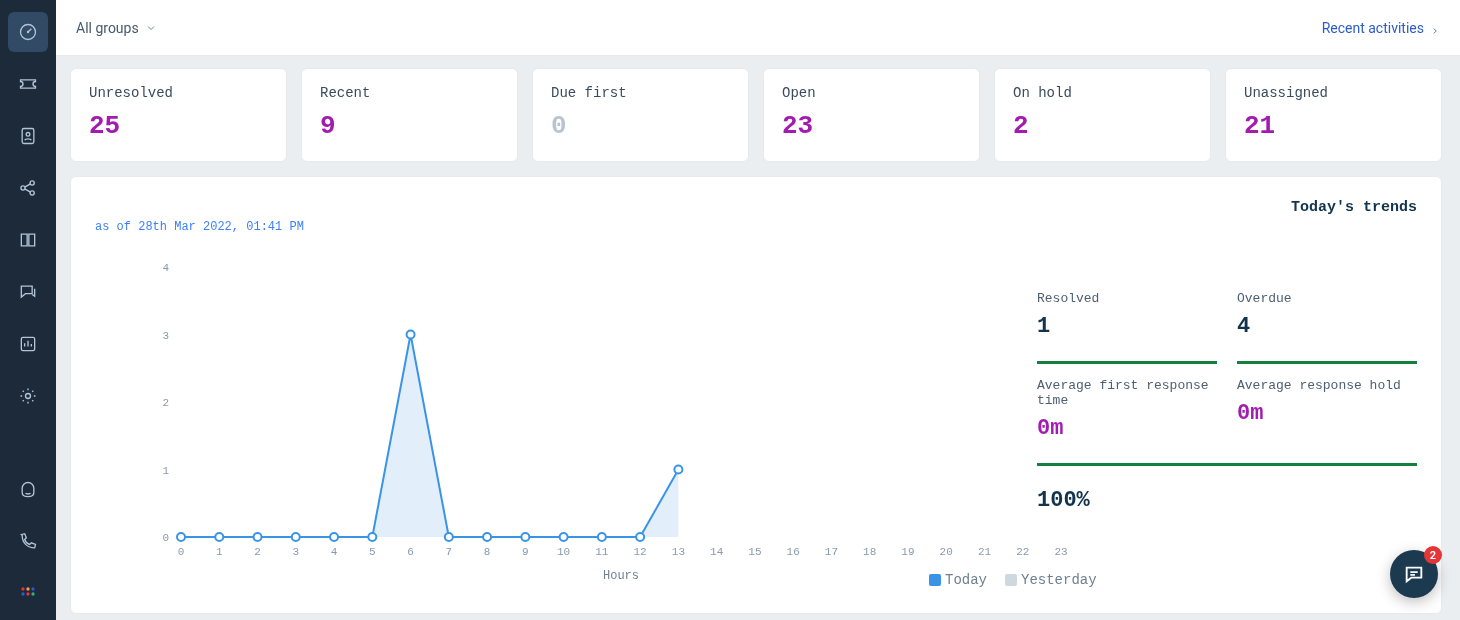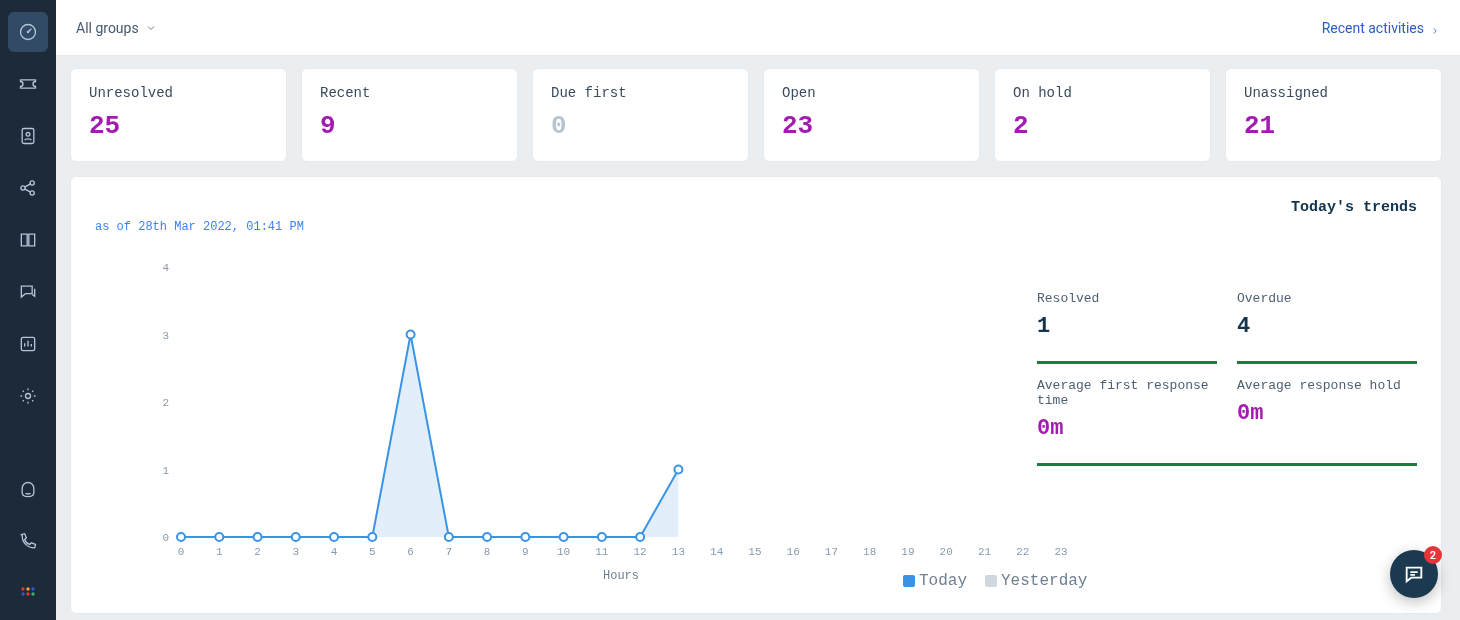--- a/index.html
+++ b/index.html
@@ -33,21 +33,21 @@
   
   .trends { margin-top:14px; background:#fff; border:1px solid #e6eaed; border-radius:6px; height:438px; position:relative; }
   .trends-head { padding:22px 24px 6px; }
   .trends-title { font-size:15px; color:#12344d; font-weight:600;text-align:right; }
   .trends-sub { font-size:12px; color:#3b82f6; margin-top:4px; }
 
   .chart-wrap { position:absolute; left:80px; top:80px; width:920px; height:330px; }
   .chart-svg { width:100%; height:100%; }
   .axis-label { font-size:11px; fill:#8a9aab; }
   .x-title { font-size:12px; fill:#6f8091; }
-  .legend { position:absolute; left:832px; top:395px; font-size:16px; color:#6f8091; display:flex; gap:18px; align-items:center; }
+  .legend { position:absolute; left:858px; top:395px; font-size:14px; color:#6f8091; display:flex; gap:18px; align-items:center; }
   .legend .sw { width:12px; height:12px; display:inline-block; border-radius:2px; margin-right:4px; vertical-align:-2px; }
   .sw.today { background:#3a94e6; }
   .sw.yest { background:#d0d8df; }
 
   
   .stats { position:absolute; right:24px; top:100px; width:380px; }
   .stat-grid { display:grid; grid-template-columns:1fr 1fr; gap:0 20px; }
   .stat-cell { padding:14px 0 22px; border-top:3px solid #15803d; }
   .stat-grid .stat-cell:nth-child(1), .stat-grid .stat-cell:nth-child(2) { border-top:none; }
   .stat-cell.full { grid-column:1 / span 2; }
@@ -257,20 +257,21 @@
           </div>
           <div class="stat-cell">
             <div class="stat-label">Average first response time</div>
             <div class="stat-value muted">0m</div>
           </div>
           <div class="stat-cell">
             <div class="stat-label">Average response hold</div>
             <div class="stat-value muted">0m</div>
           </div>
           <div class="stat-cell full">
+            <div class="stat-value">100%</div>
           </div>
         </div>
     </div>
   </div>
 
 </div>
 
 <div class="chat-fab">
   <svg viewBox="0 0 24 24">
       <path d="M4 5h16v11H9l-5 4V5z"></path>

